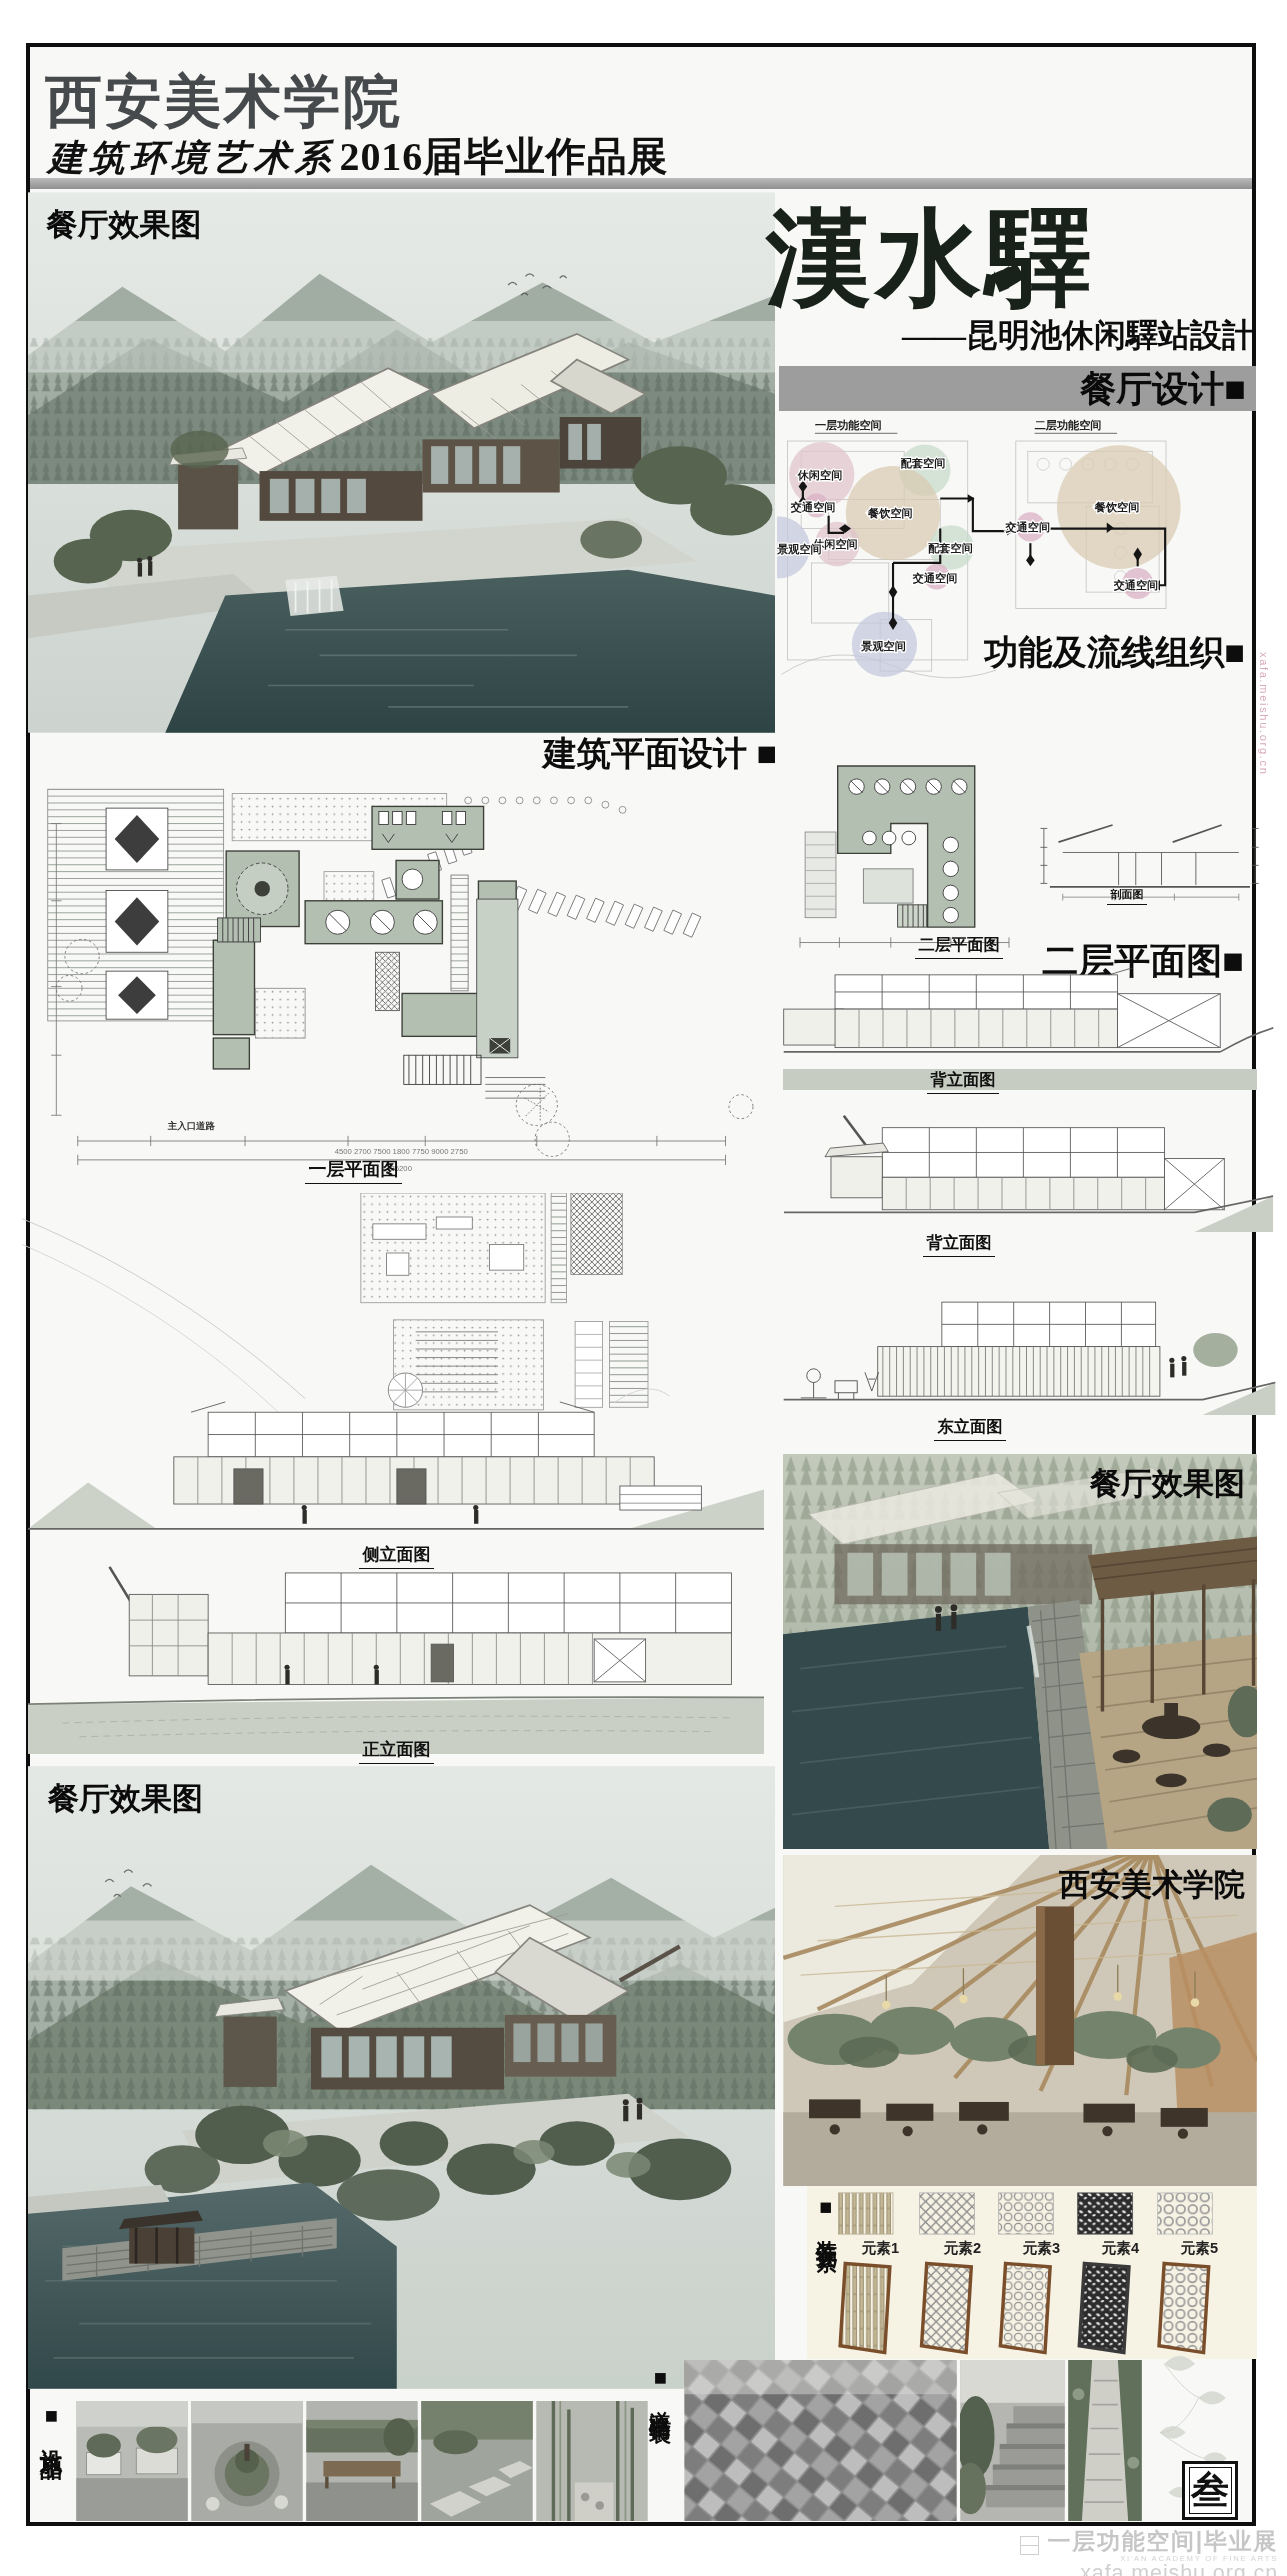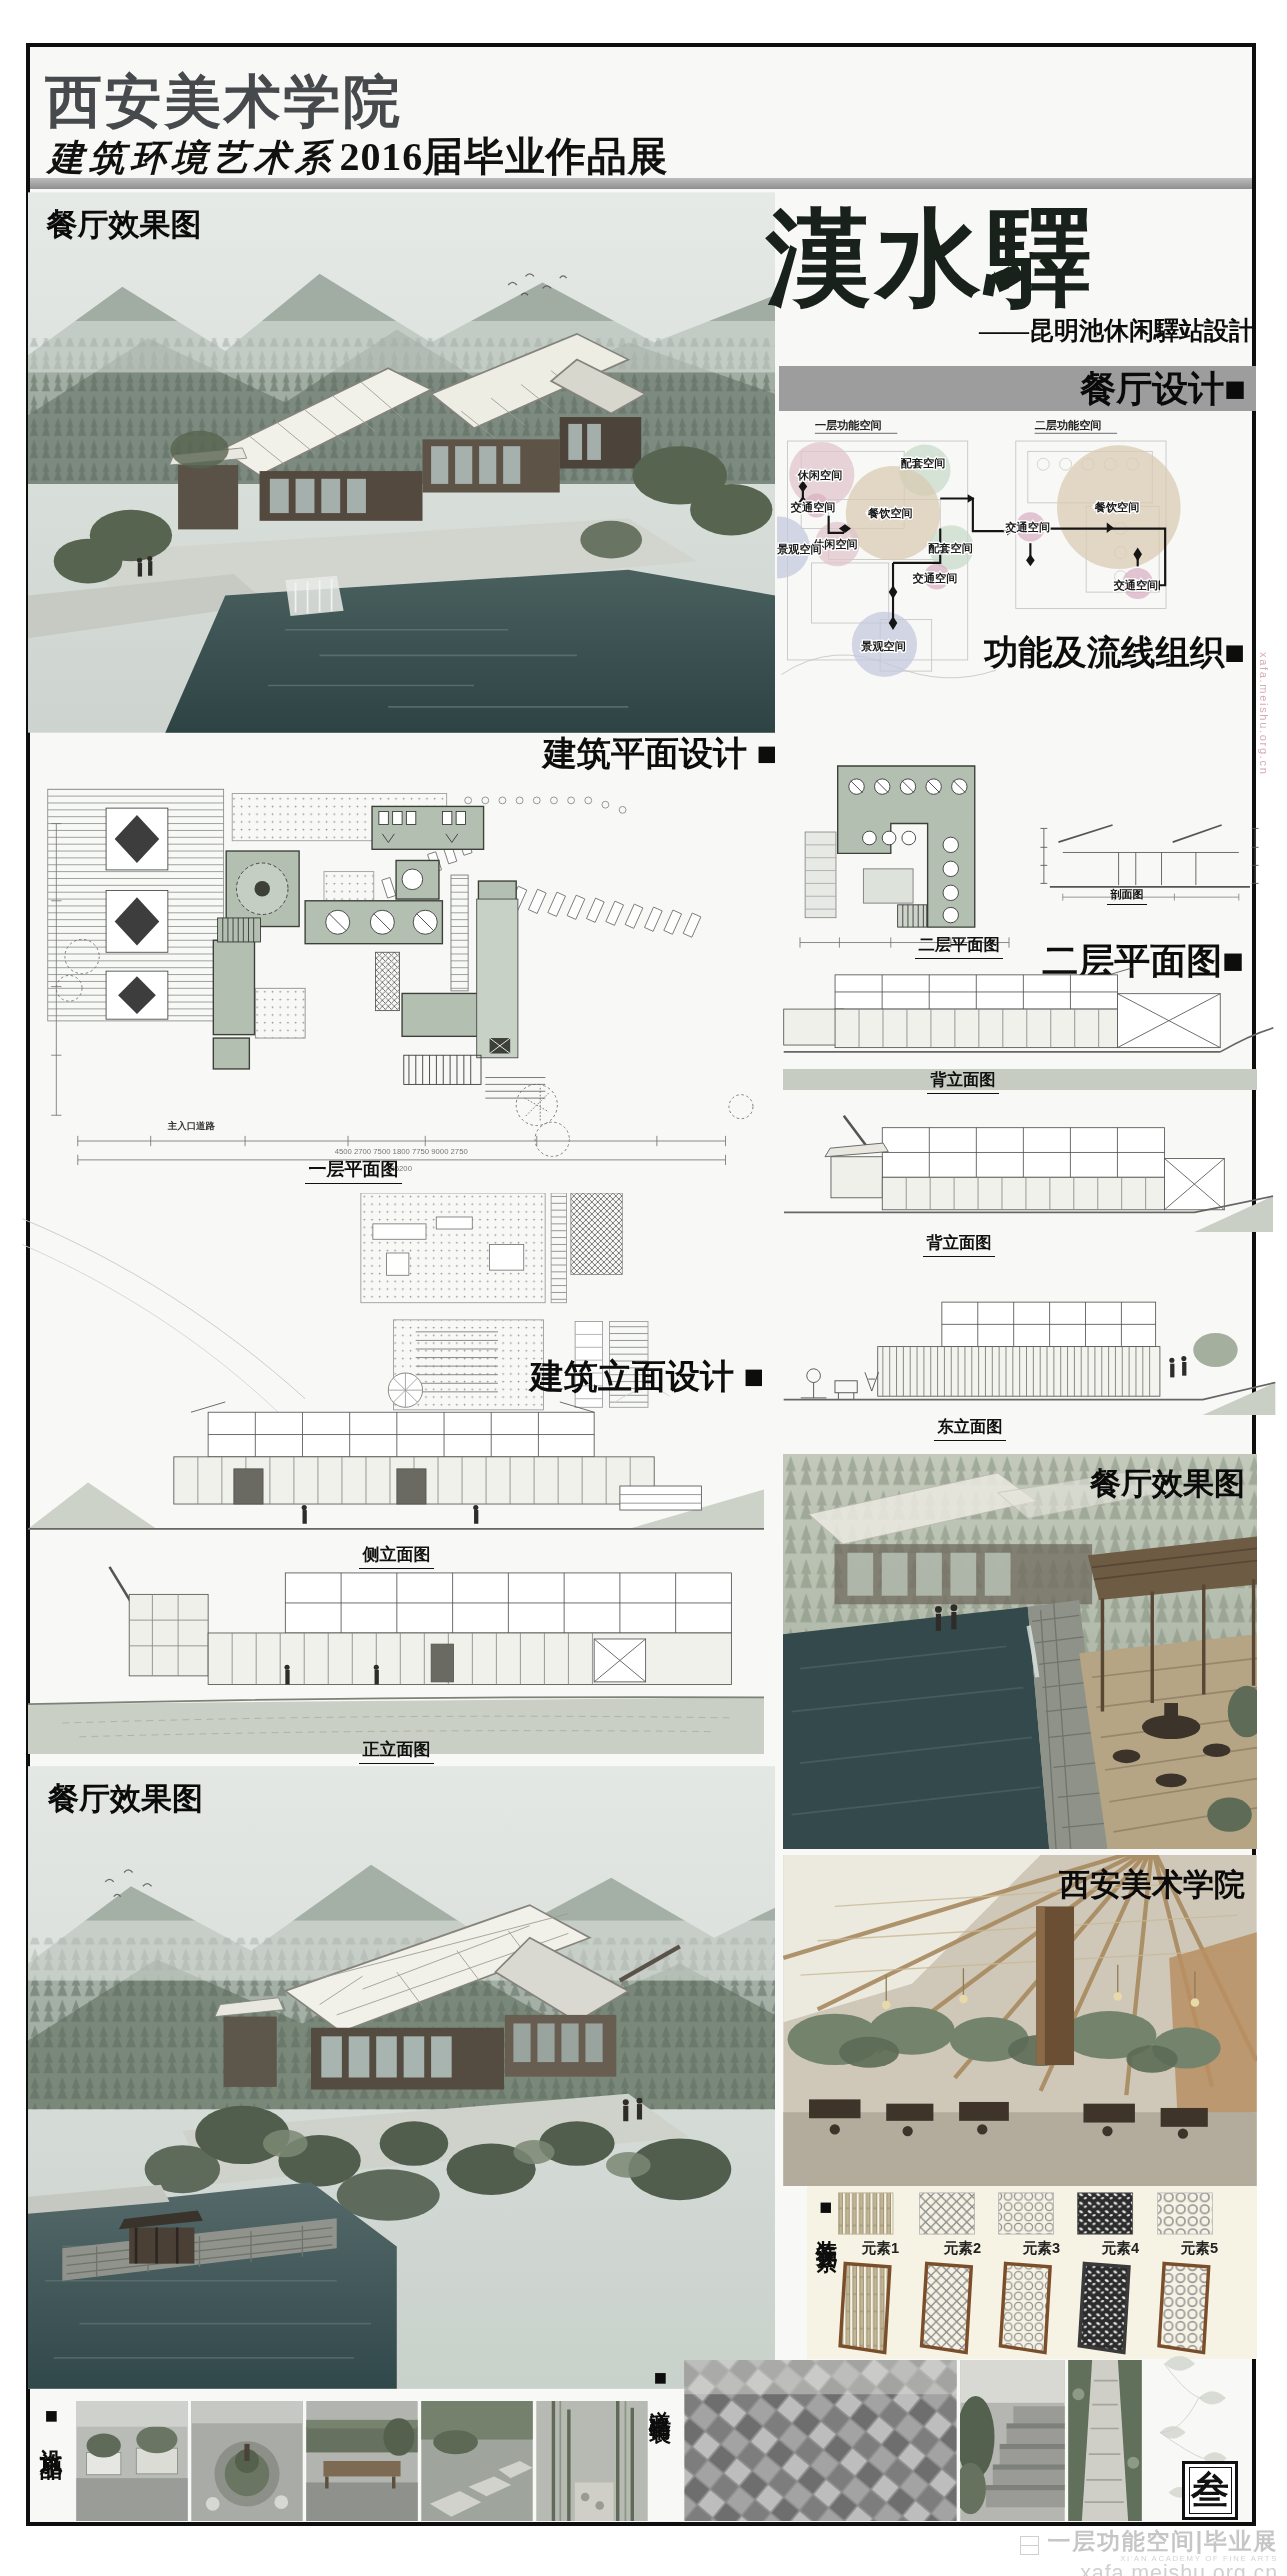--- a/index.html
+++ b/index.html
@@ -8,21 +8,21 @@
   .abs{position:absolute;}
   .frame{left:26px;top:43px;width:1222px;height:2475px;border:4.3px solid #0e0e0e;background:#f8f8f6;}
   
   .school{left:45px;top:53px;font-size:57px;font-weight:bold;color:#474a4c;letter-spacing:2.6px;margin-top:11px;}
   .deptline{left:48px;top:129px;white-space:nowrap;}
   .dept{font-family:"Liberation Serif",serif;font-style:italic;font-weight:bold;font-size:36px;letter-spacing:5.1px;}
   .expo{font-family:"Liberation Serif",serif;font-weight:900;font-size:40px;letter-spacing:0.9px;}
   .divider{left:30px;top:178px;width:1222px;height:11px;background:linear-gradient(#bcbcbc,#8f8f8f);}
   
   .bigtitle{left:766px;top:204px;font-family:"Liberation Serif",serif;font-weight:900;font-size:105px;line-height:1.05;color:#18221b;letter-spacing:5.1px;}
-  .subtitle{left:777px;top:314px;width:477px;text-align:right;font-family:"Liberation Serif",serif;font-weight:900;font-size:25px;color:#0d0d0d;}
+  .subtitle{left:777px;top:314px;width:477px;text-align:right;font-family:"Liberation Serif",serif;font-weight:900;font-size:32px;color:#0d0d0d;}
   .graybar{left:779px;top:366px;width:467px;height:45px;background:#9d9d9d;text-align:right;
            font-size:36px;font-weight:bold;color:#0a0a0a;line-height:45px;padding-right:10.3px;}
   .seclabel{font-weight:bold;color:#0d0d0d;text-align:right;white-space:nowrap;}
   .photolabel{font-weight:bold;font-size:31px;color:#0b0b0b;text-align:right;}
   .capt{font-weight:bold;color:#111;border-bottom:1.7px solid #111;padding:0 3.4px 1.7px 3.4px;background:rgba(255,255,255,.0);}
   .vlabel{writing-mode:vertical-rl;text-orientation:upright;font-weight:bold;color:#0d0d0d;letter-spacing:3.4px;}
   
   .decor{background:#f6f2e4;}
   .el-label{font-weight:bold;font-size:14.6px;color:#222;text-align:right;}
   
@@ -396,21 +396,20 @@
         <circle cx="52" cy="230" r="20" fill="#fff" stroke="#777"></circle>
         <path d="M52,210 v40 M32,230 h40 M38,216 l28,28 M66,216 l-28,28" stroke="#999" fill="none"></path>
         <rect x="250" y="150" width="32" height="100" fill="#fff" stroke="#999"></rect>
         <path d="M250,165 h32 M250,180 h32 M250,195 h32 M250,210 h32 M250,225 h32 M250,240 h32" stroke="#aaa"></path>
         <rect x="290" y="150" width="45" height="100" fill="url(#pe-hs)" stroke="#999"></rect>
       </g>
       <path d="M690,245 q40,-28 65,-8" stroke="#cfcfcf" fill="none"></path>
     </svg>
   </div>
 
-  <div class="abs seclabel" style="left:468px;top:1354px;width:296px;font-size:34px;">建筑立面设计 ■</div>
 
   <div class="abs" style="left:27.5px;top:1400px;width:736px;height:148px;">
     <svg width="736" height="148" viewBox="0 0 858 172">
       <polygon points="0,150 70,96 150,150" fill="#ccd2c8"></polygon>
       <polygon points="700,150 858,104 858,150" fill="#ccd2c8"></polygon>
       <g stroke="#555" fill="#fff">
         <rect x="210" y="14" width="450" height="52"></rect>
         <path d="M210,40 H660 M265,14 V66 M320,14 V66 M375,14 V66 M430,14 V66 M485,14 V66 M540,14 V66 M595,14 V66" fill="none"></path>
         <path d="M190,14 L230,2 M660,14 L620,2" fill="none"></path>
         <rect x="170" y="66" width="560" height="55" fill="#f1f1ec"></rect>

